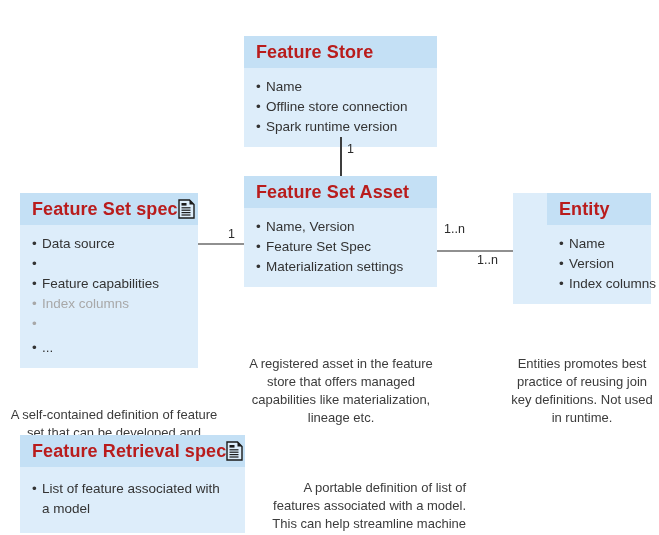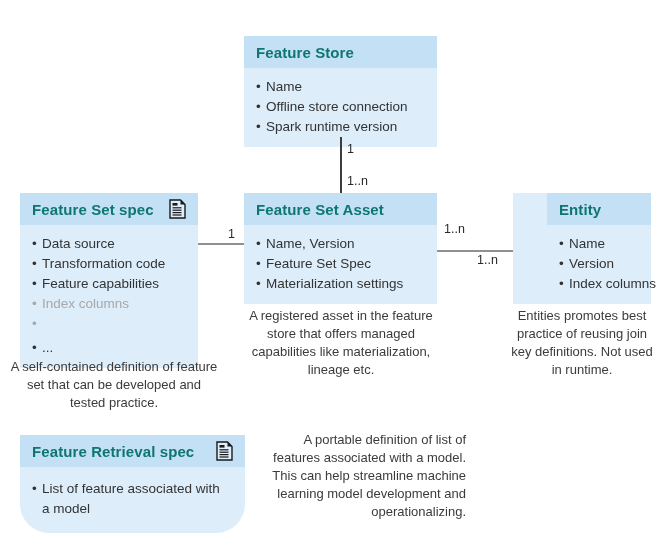--- a/index.html
+++ b/index.html
@@ -27,23 +27,23 @@
   .uml-header {
     background: #c4e0f5;
     display: flex;
     align-items: center;
     justify-content: space-between;
     padding: 0 12px;
     height: 32px;
     box-sizing: border-box;
   }
   .uml-title {
-    font-size: 15px;
+    font-size: 18px;
     font-weight: bold;
-    color: #0f766e;
+    color: #b91c1c;
     letter-spacing: 0.1px;
     white-space: nowrap;
   }
   .uml-body {
     padding: 9px 12px 10px 12px;
   }
   .uml-item {
     font-size: 13.5px;
     line-height: 20px;
     color: #333333;
@@ -69,20 +69,21 @@
     width: 17px;
     height: 20px;
     flex: 0 0 17px;
   }
   .caption {
     position: absolute;
     font-size: 13px;
     line-height: 18px;
     color: #3b3b3b;
     text-align: center;
+    margin-top: 48px;
   }
   .caption.left-align {
     text-align: right;
   }
   .connector {
     position: absolute;
     background: #909090;
   }
   .conn-h { height: 2px; }
   .conn-v { width: 2px; background: #3d3d3d; }
@@ -137,21 +138,20 @@
         </svg>
       </span>
     </div>
     <div class="uml-body">
       <div class="uml-item">
         <span class="dot">•</span>
         <span>Data source</span>
       </div>
       <div class="uml-item">
         <span class="dot">•</span>
-        <span>Transformation code</span>
       </div>
       <div class="uml-item">
         <span class="dot">•</span>
         <span>Feature capabilities</span>
       </div>
       <div class="uml-item muted">
         <span class="dot">•</span>
         <span>Index columns</span>
       </div>
       <div class="uml-item muted">
@@ -162,21 +162,21 @@
         <span>...</span>
       </div>
     </div>
   </div>
 
   <div class="caption" style="left:10px; top:358px; width:208px;">A self-contained definition of feature set that can be developed and tested practice.</div>
 
   <div class="connector conn-h" style="left:198px; top:243px; width:46px;"></div>
   <div class="mult" style="left:228px; top:227px;">1</div>
 
-  <div class="uml-box" style="left:244px; top:193px; width:193px;">
+  <div class="uml-box" style="left:244px; top:176px; width:193px;">
     <div class="uml-header">
       <span class="uml-title">Feature Set Asset</span>
     </div>
     <div class="uml-body">
       <div class="uml-item">
         <span class="dot">•</span>
         <span>Name, Version</span>
       </div>
       <div class="uml-item">
         <span class="dot">•</span>
@@ -210,21 +210,21 @@
       </div>
       <div class="uml-item">
         <span class="dot">•</span>
         <span>Index columns</span>
       </div>
     </div>
   </div>
 
   <div class="caption" style="left:507px; top:307px; width:150px;">Entities promotes best practice of reusing join key definitions. Not used in runtime.</div>
 
-  <div class="uml-box" style="left:20px; top:435px; width:225px;border-radius:29px;">
+  <div class="uml-box" style="left:20px; top:435px; width:225px;">
     <div class="uml-header">
       <span class="uml-title">Feature Retrieval spec</span>
       <span class="doc-icon">
         <svg viewBox="0 0 17 20" width="17" height="20" aria-hidden="true">
           <polygon points="1,1 11.5,1 16,5.5 16,19 1,19" fill="#ddedfa" stroke="#1a1a1a" stroke-width="1.4"></polygon>
           <polygon points="11.5,1 16,5.5 11.5,5.5" fill="#1a1a1a"></polygon>
           <rect x="3.5" y="4" width="5" height="2.6" fill="#1a1a1a"></rect>
           <rect x="3.5" y="8.2" width="9" height="1.2" fill="#1a1a1a"></rect>
           <rect x="3.5" y="10.6" width="9" height="1.2" fill="#1a1a1a"></rect>
           <rect x="3.5" y="13" width="9" height="1.2" fill="#1a1a1a"></rect>

